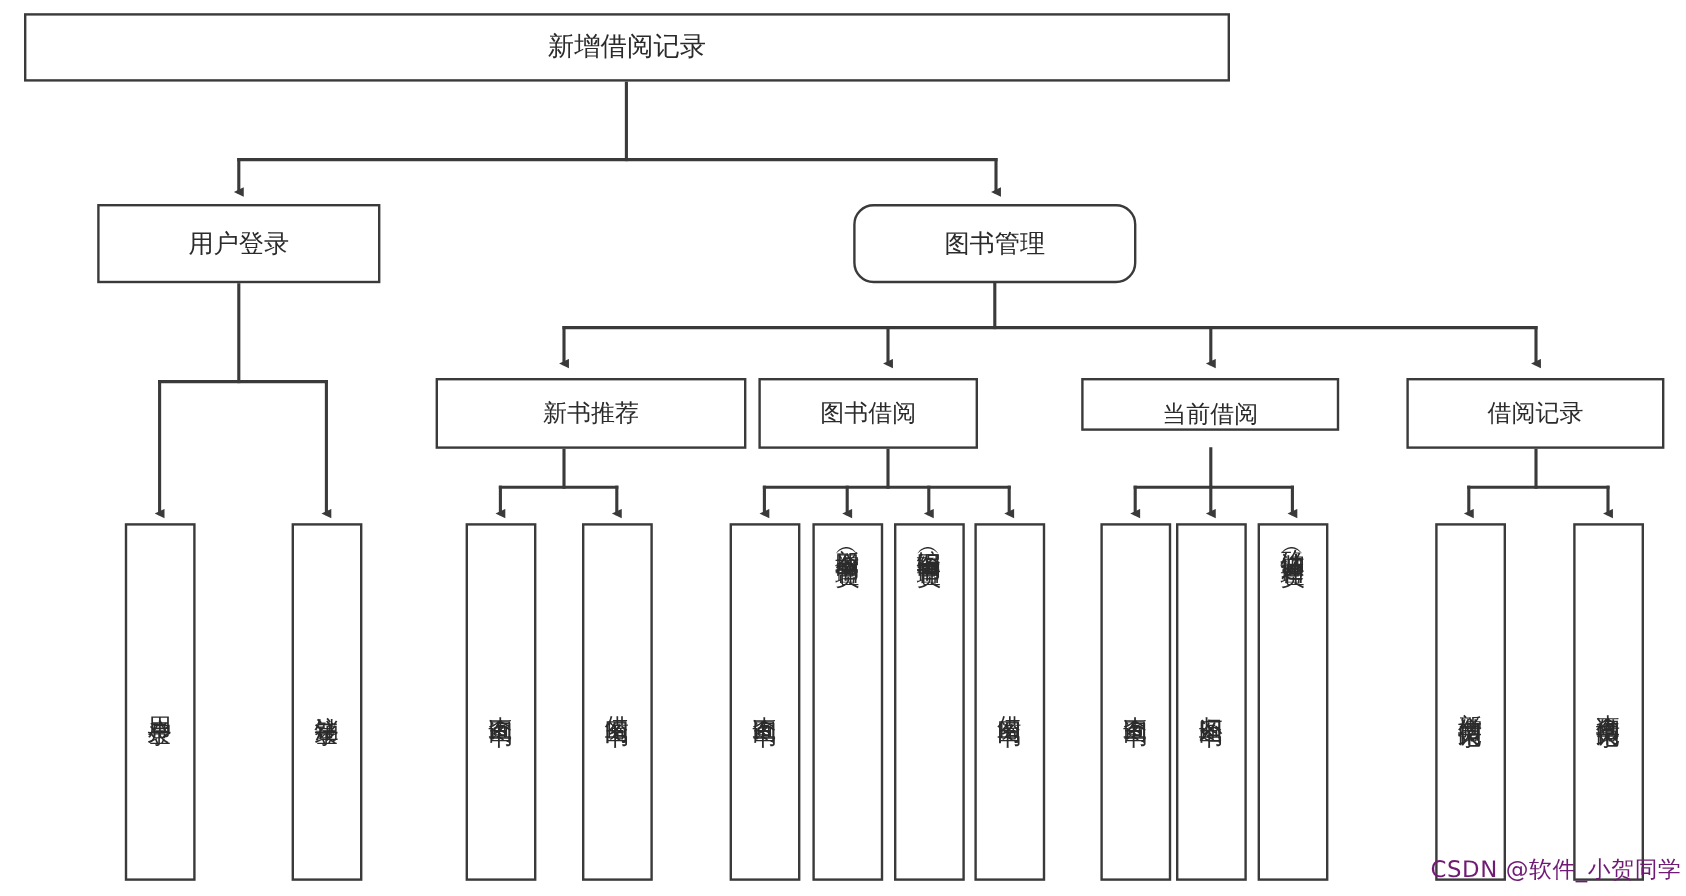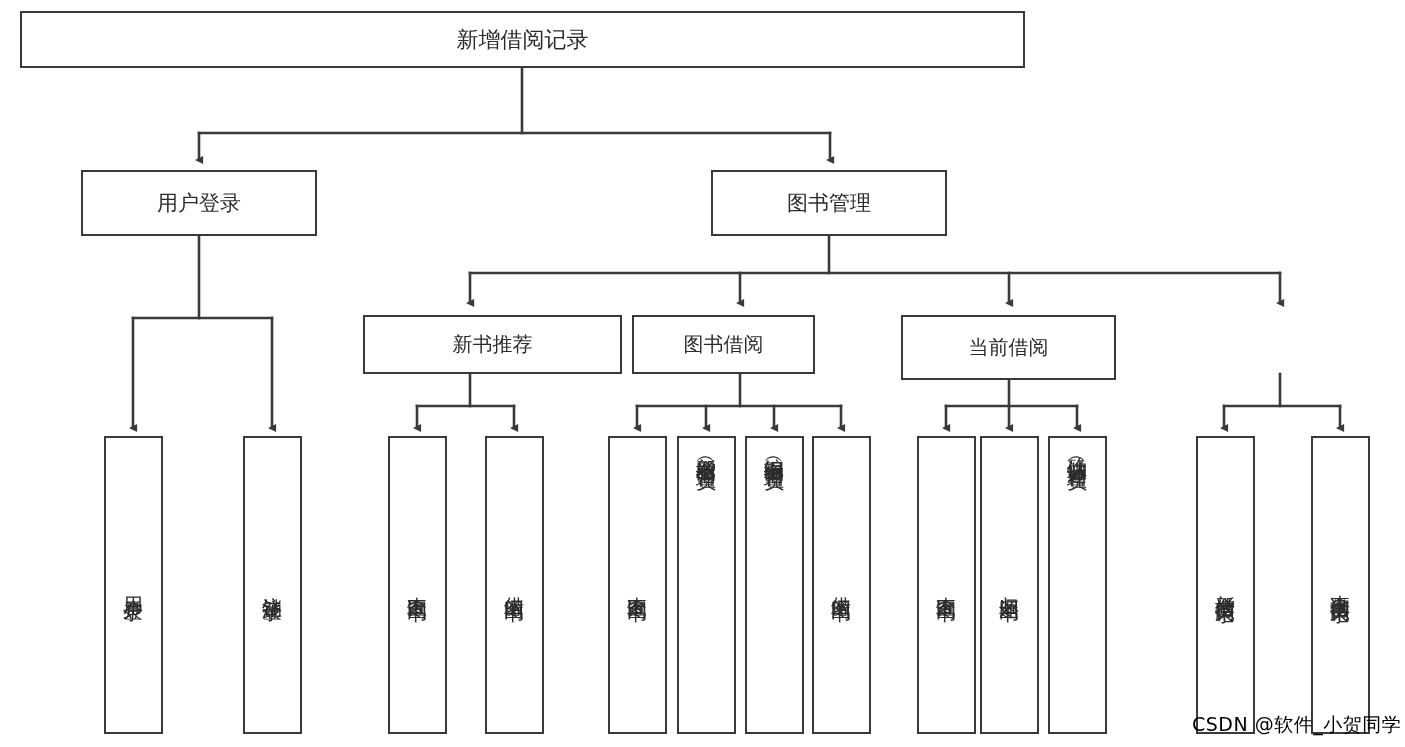--- a/index.html
+++ b/index.html
@@ -70,21 +70,21 @@
   }
   .node.leaf.align-top {
     align-items: flex-start;
   }
 
   #watermark {
     position: absolute;
     left: 1192px;
     top: 712px;
     font-size: 19px;
-    color: #000000;
+    color: #701a75;
     white-space: nowrap;
     letter-spacing: 0.5px;
   }
 </style>
 </head>
 <body>
 
 <div id="diagram-canvas">
 
   <svg id="connector-layer" viewBox="0 0 1405 747" width="1405" height="747" xmlns="http://www.w3.org/2000/svg">
@@ -152,32 +152,35 @@
     </g>
   </svg>
 
   <div class="node level-0" style="left:20px; top:11px; width:1005px; height:57px;">
     <span>新增借阅记录</span>
   </div>
 
   <div class="node level-1" style="left:81px; top:170px; width:236px; height:66px;">
     <span>用户登录</span>
   </div>
-  <div class="node level-1" style="left:711px; top:170px; width:236px; height:66px;">
+  <div class="node level-1" style="left:711px; top:170px; width:236px; height:66px;border-radius:17px;">
     <span>图书管理</span>
   </div>
 
   <div class="node level-2" style="left:363px; top:315px; width:259px; height:59px;">
     <span>新书推荐</span>
   </div>
   <div class="node level-2" style="left:632px; top:315px; width:183px; height:59px;">
     <span>图书借阅</span>
   </div>
-  <div class="node level-2" style="left:901px; top:315px; width:215px; height:65px;">
+  <div class="node level-2" style="left:901px; top:315px; width:215px; height:44px;align-items:flex-end;">
     <span>当前借阅</span>
+  </div>
+  <div class="node level-2" style="left:1172px; top:315px; width:215px; height:59px;">
+    <span>借阅记录</span>
   </div>
 
   <div class="node leaf" style="left:104px; top:436px; width:59px; height:298px;">
     <span class="vlabel">用户登录</span>
   </div>
   <div class="node leaf" style="left:243px; top:436px; width:59px; height:298px;">
     <span class="vlabel">注销登录</span>
   </div>
 
   <div class="node leaf" style="left:388px; top:436px; width:59px; height:298px;">

